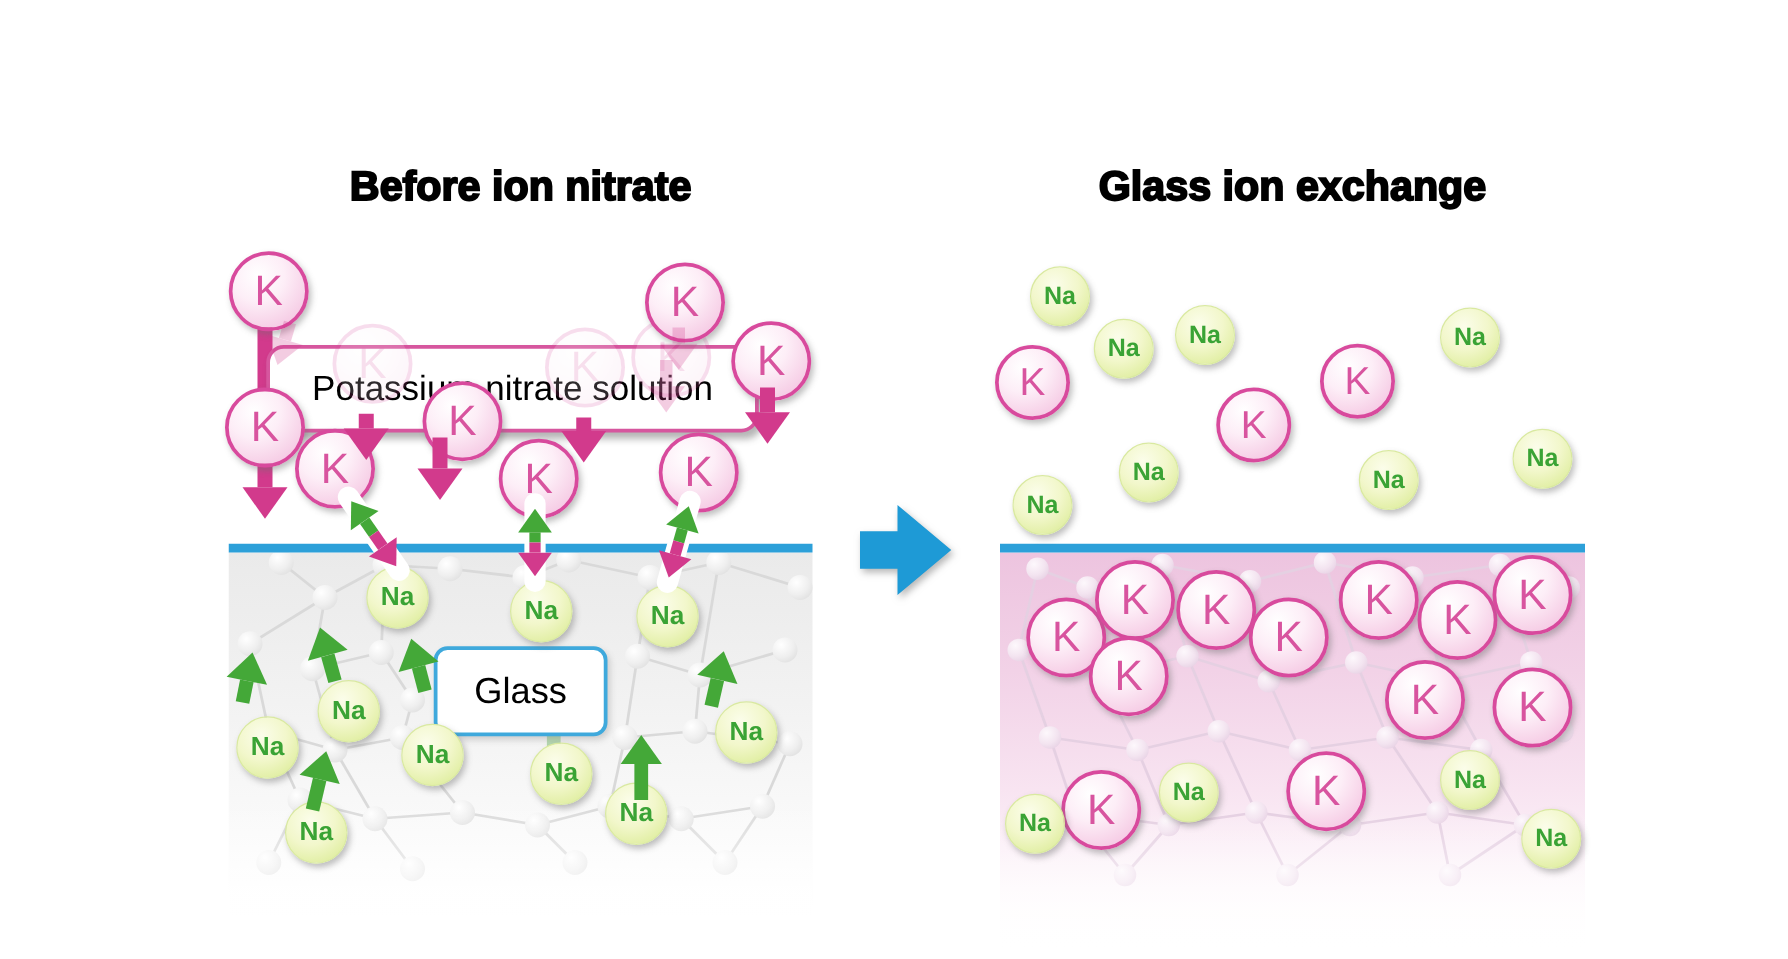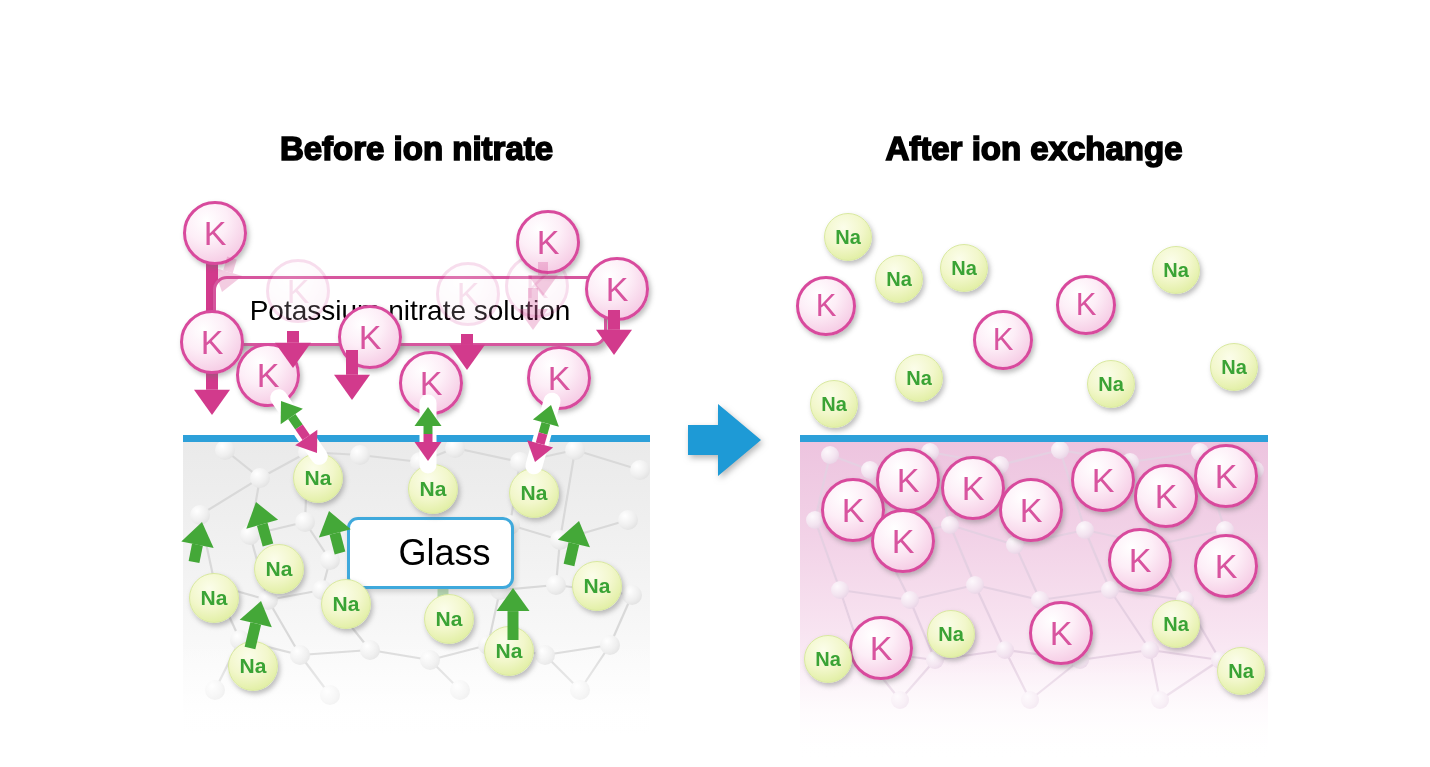--- a/index.html
+++ b/index.html
@@ -49,31 +49,31 @@
   .box{
     position:absolute;background:#fff;display:flex;align-items:center;justify-content:center;
     color:#000;z-index:4;
   }
   .box.solution{
     left:213px;top:276px;width:388px;height:64px;border:3.5px solid #d6569e;border-radius:14px;
     font-size:28px;box-shadow:3px 5px 6px rgba(90,90,90,.45);
   }
   .box.glasslabel{
     left:347px;top:517px;width:133px;height:66px;border:3px solid #3fa9dc;border-radius:11px;
-    font-size:36px;box-shadow:2px 3px 5px rgba(120,120,120,.3);padding-left:28px;
+    font-size:29px;box-shadow:2px 3px 5px rgba(120,120,120,.3);
   }
 </style>
 </head>
 <body>
 
 <div class="canvas">
 
 
   <div class="panel-label before">Before ion nitrate</div>
-  <div class="panel-label after">After ion exchange</div>
+  <div class="panel-label after">Glass ion exchange</div>
 
   <div class="glass before"></div>
   <div class="glass after"></div>
 
   <svg class="layer back" id="svg-back" width="1430" height="767">
       <defs>
         <radialGradient id="gradGray" cx="35%" cy="30%" r="75%">
           <stop offset="0%" stop-color="#ffffff"></stop>
           <stop offset="65%" stop-color="#efefef"></stop>
           <stop offset="100%" stop-color="#e2e2e2"></stop>

